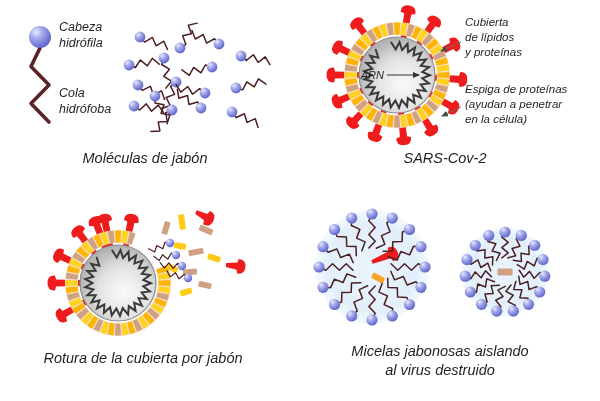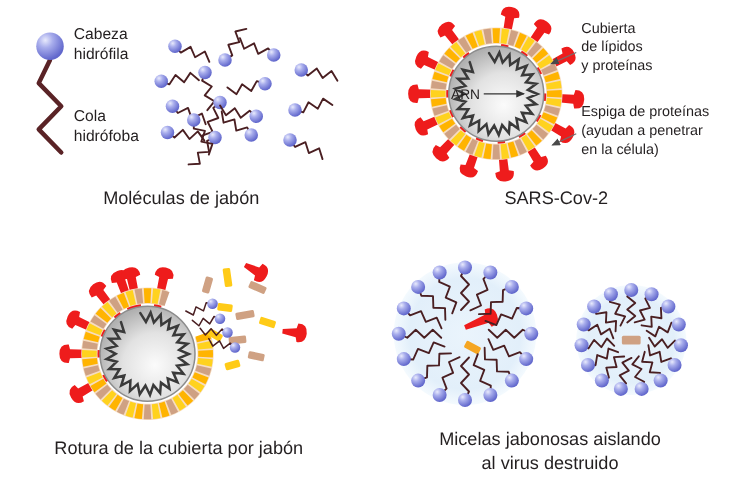--- a/index.html
+++ b/index.html
@@ -10,20 +10,21 @@
   body {
     width: 600px;
     height: 401px;
     font-family: "Liberation Sans", sans-serif;
     overflow: hidden;
   }
   #figure {
     position: relative;
     width: 476px;
     height: 401px;
+    font-style: italic;
   }
   svg.diagram {
     display: block;
     width: 600px;
     height: 401px;
   }
   .caption-text {
     font-family: "Liberation Sans", sans-serif;
     font-size: 14.5px;
     fill: #231f20;

